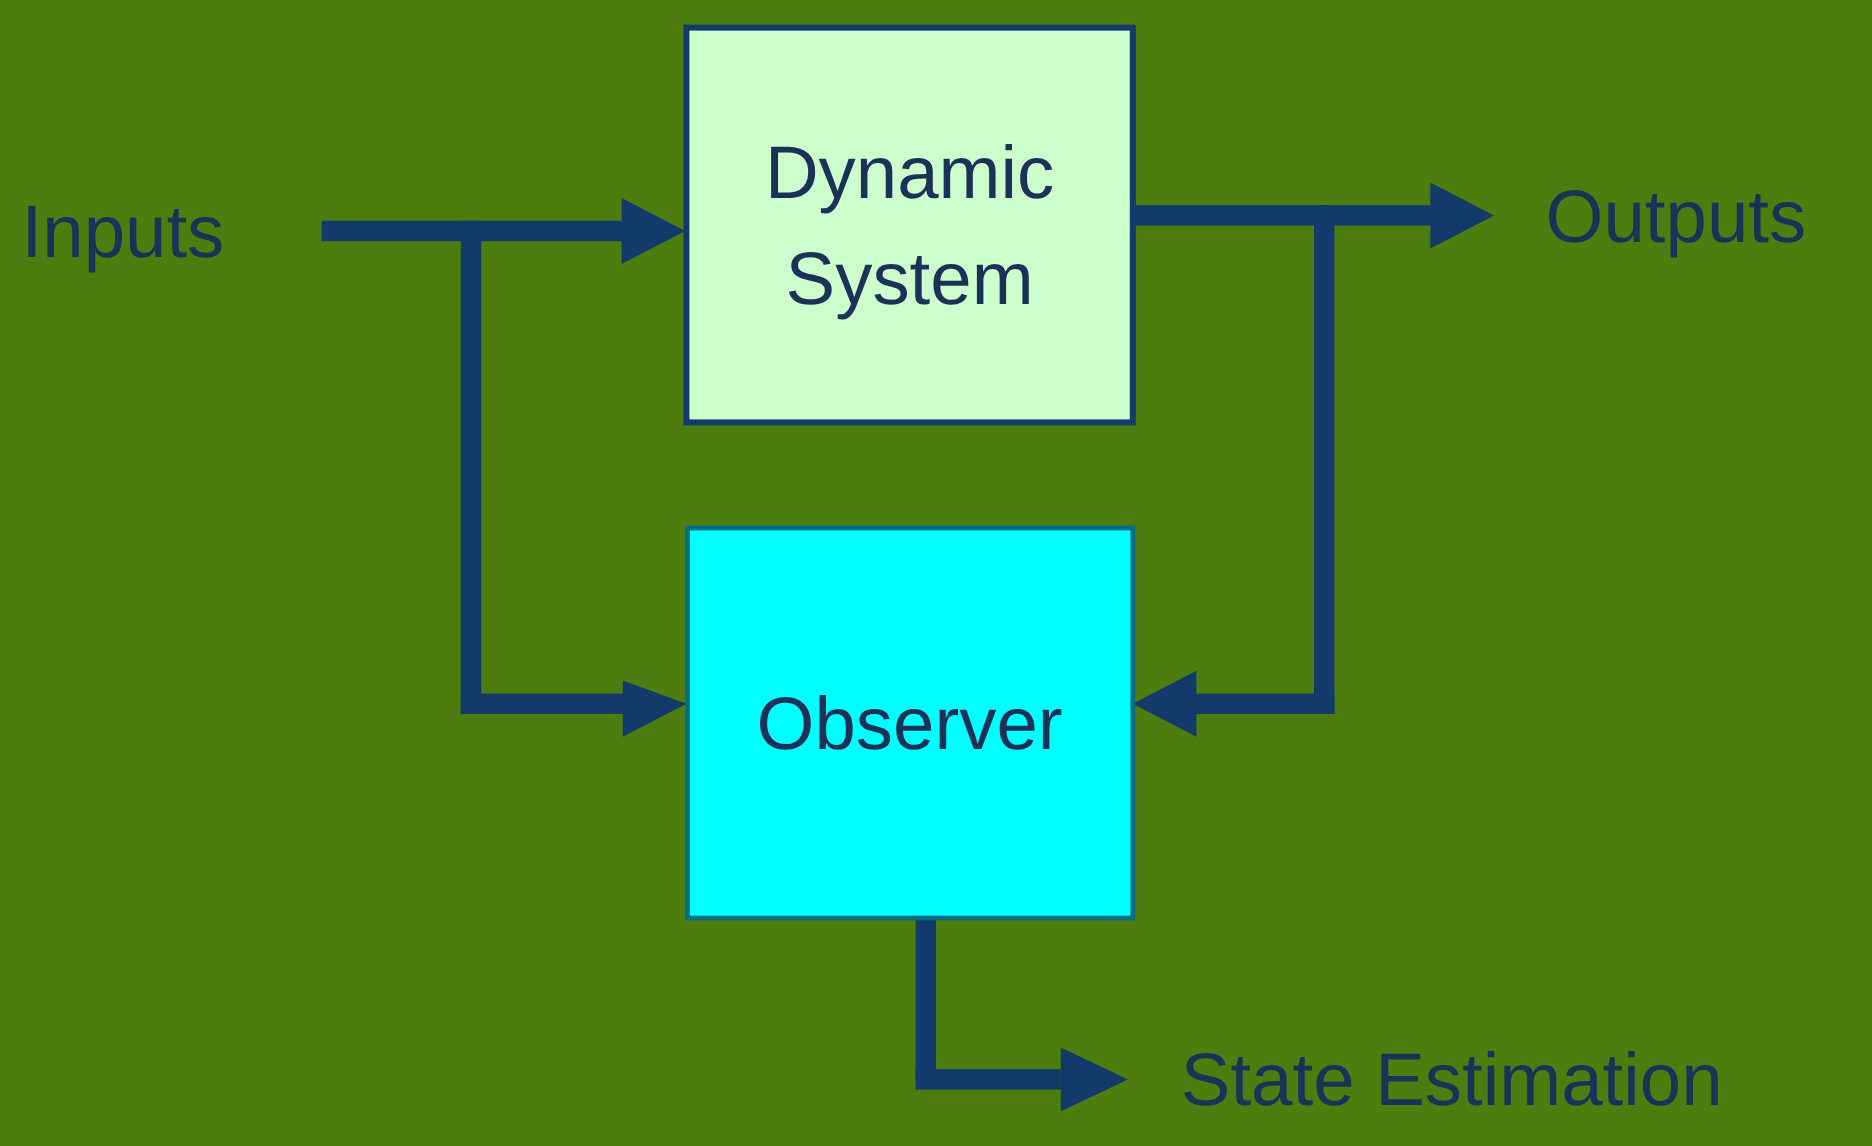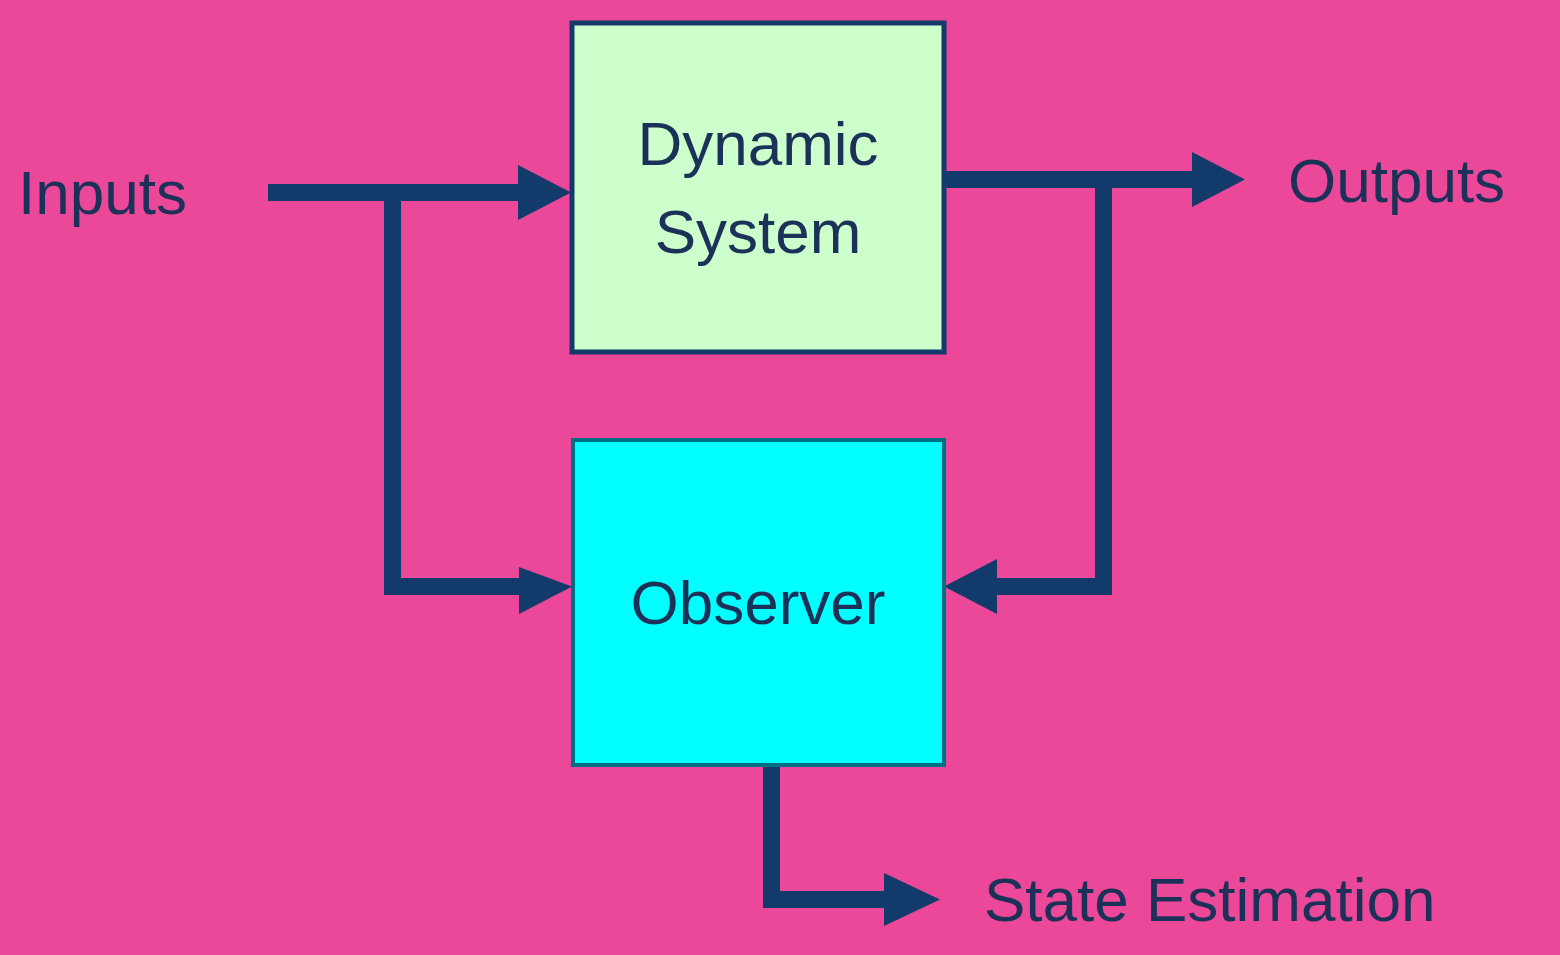--- a/index.html
+++ b/index.html
@@ -4,21 +4,21 @@
 <style>
   html, body {
     margin: 0;
     padding: 0;
     background: #ffffff;
   }
   #stage {
     position: relative;
     width: 1560px;
     height: 955px;
-    background: #ec4899;
+    background: #4d7c0f;
     font-family: "Liberation Sans", sans-serif;
     overflow: hidden;
   }
   #diagram-svg {
     position: absolute;
     left: 0;
     top: 0;
     width: 1560px;
     height: 955px;
   }

